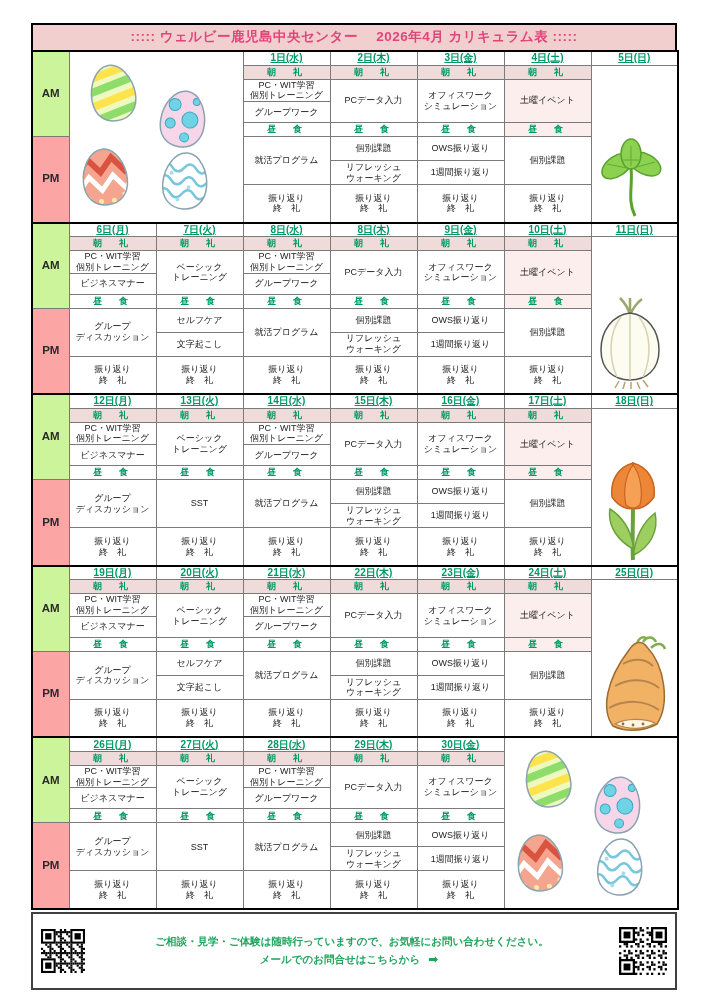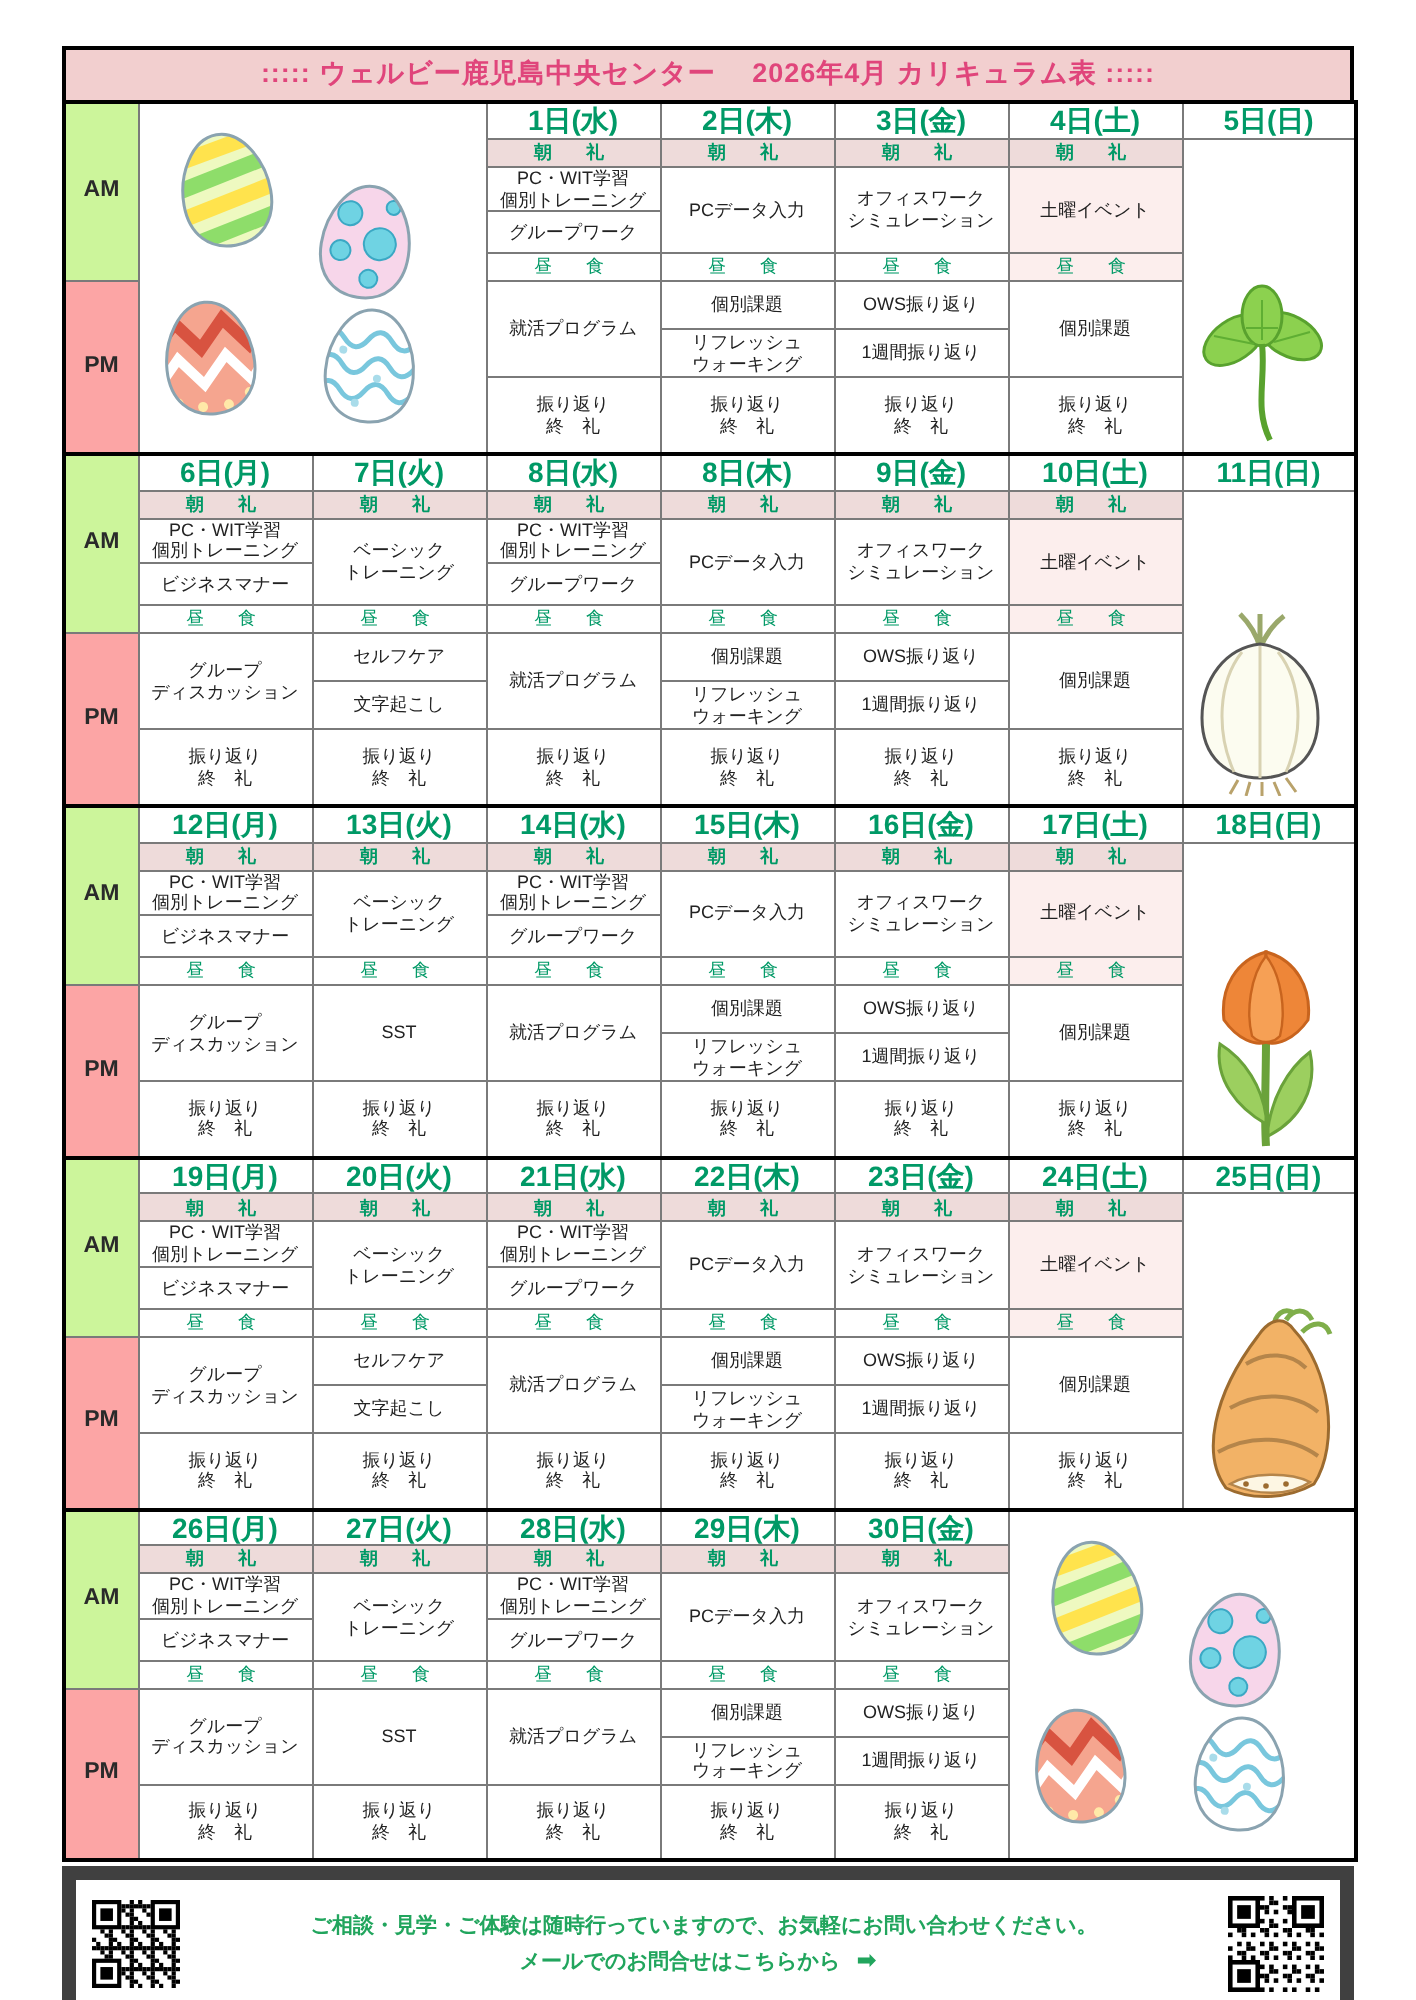--- a/index.html
+++ b/index.html
@@ -12,28 +12,28 @@
   
   table{border-collapse:collapse;table-layout:fixed;width:646px;margin-top:-2px;border:2px solid #000;background:#fff;}
   td{border:1px solid #7a7a7a;padding:0 1px;text-align:center;vertical-align:middle;
      font-size:9px;color:#222;line-height:1.2;overflow:hidden;}
   tr.wk-first td{border-top:2px solid #000;}
   .r-date{height:14px}.r-chorei{height:14px}.r-am1{height:22px}.r-am2{height:21px}
   .r-lunch{height:14px}.r-pm1{height:24px}.r-pm2{height:24px}.r-review{height:38px}
   td.lbl{font-size:11.5px;font-weight:700;color:#2a2a2a;}
   td.lbl-am{background:#ccf59b;}
   td.lbl-pm{background:#fca5a5;}
-  td.date{color:#009966;font-weight:bold;font-size:14px;}
+  td.date{color:#009966;font-weight:bold;font-size:10px;text-decoration:underline;}
   td.chorei{background:#eedbda;color:#009966;font-weight:bold;letter-spacing:4px;}
-  td.lunch{color:#009966;font-weight:normal;letter-spacing:4px;}
+  td.lunch{color:#009966;font-weight:bold;letter-spacing:4px;}
   td.pink{background:#fceeed;}
   td.imgcell{background:#fff;vertical-align:bottom;padding-bottom:4px;}
   td.imgcell.topfill{vertical-align:middle;}
   
-  #footerbox{border:7px solid #404040;margin-top:2px;display:flex;align-items:center;
+  #footerbox{border:2px solid #404040;margin-top:2px;display:flex;align-items:center;
     padding:7px 8px;box-sizing:border-box;height:78px;gap:8px;}
   #footerbox .mid{flex:1;color:#21a55d;text-align:center;}
   #f-line1{font-size:10.5px;font-weight:bold;}
   #f-line2{font-size:15px;font-weight:bold;letter-spacing:.5px;margin-top:2px;}
   #f-mailrow{font-size:10.5px;font-weight:bold;margin-top:3px;padding-right:6px;}
   #f-mailrow .arrow{margin-left:8px;font-size:12px;}
   svg{display:block;}
   .qr{flex:0 0 auto;}
 </style>
 </head>

